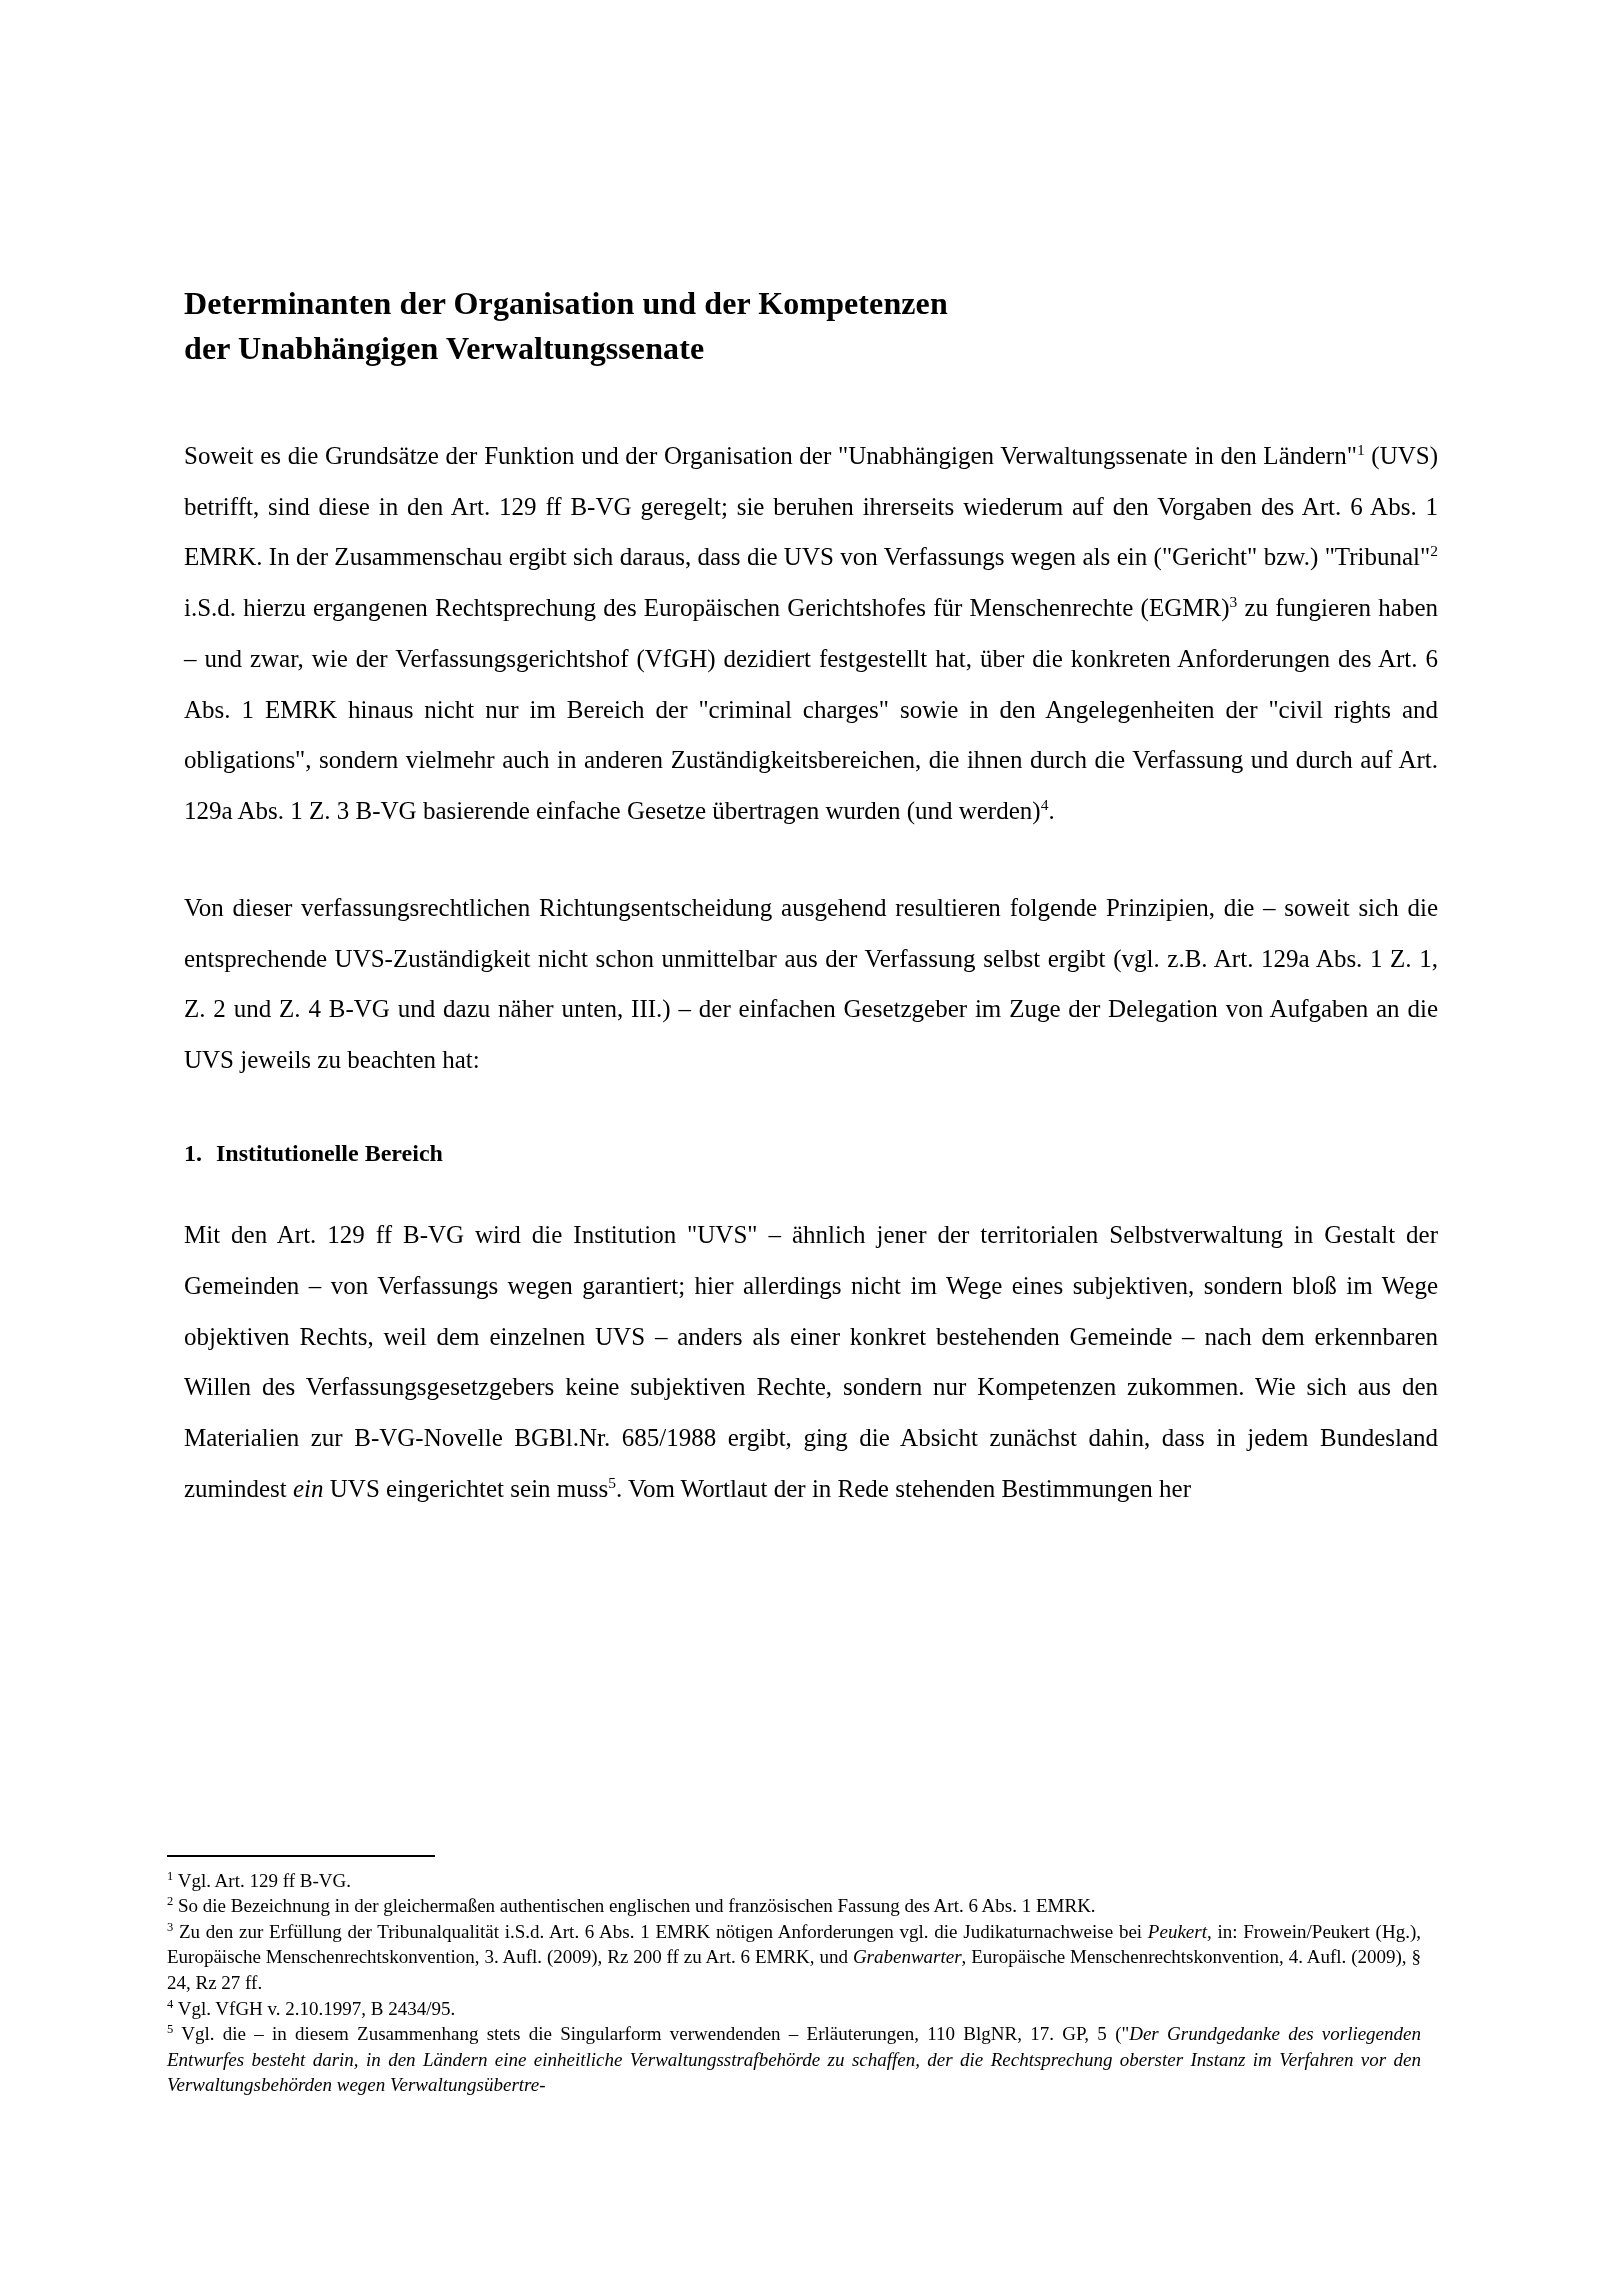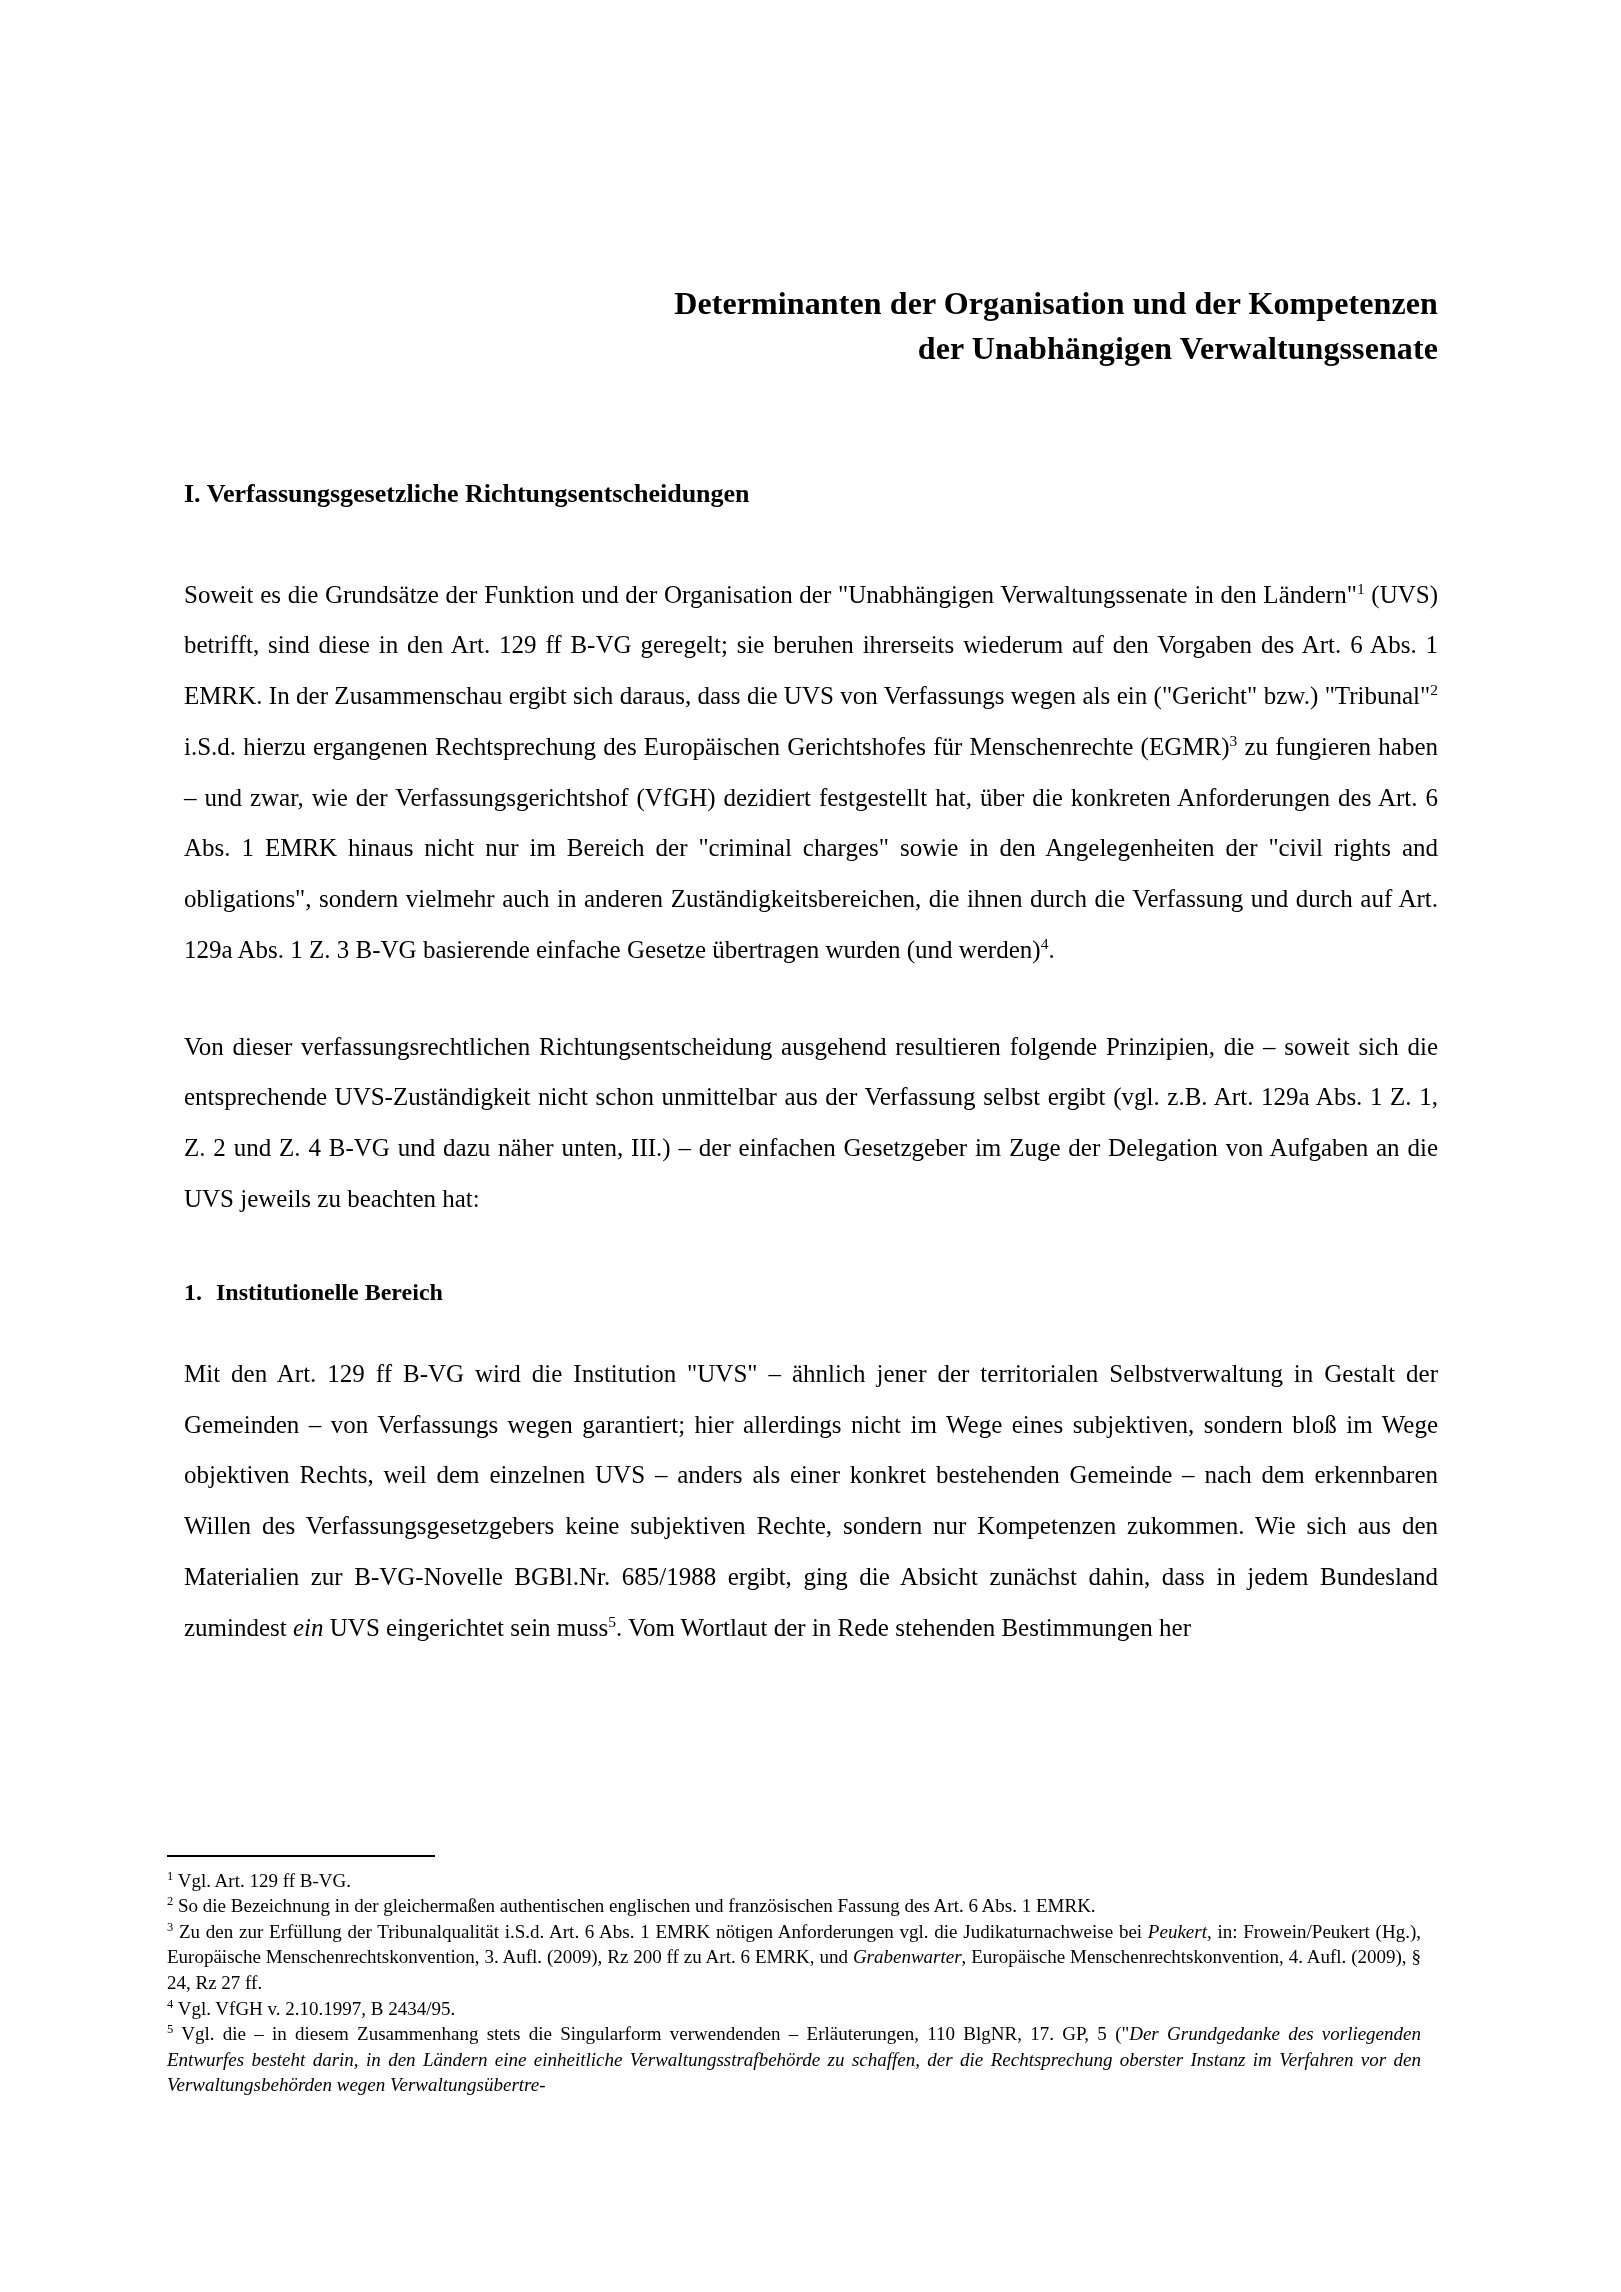--- a/index.html
+++ b/index.html
@@ -27,21 +27,21 @@
     width: 1254px;
   }
 
   
   .doc-title {
     margin: 0;
     padding-top: 281px;
     font-size: 32px;
     font-weight: bold;
     line-height: 1.42;
-    text-align: right;
+    text-align: left;
     letter-spacing: 0.1px;
   }
   .doc-title .tl {
     display: block;
   }
 
   
   .section-heading {
     margin: 0;
     padding-top: 105px;
@@ -113,21 +113,20 @@
 
 <div class="page">
 
   <div class="content">
 
     <h1 class="doc-title">
       <span class="tl">Determinanten der Organisation und der Kompetenzen</span>
       <span class="tl">der Unabhängigen Verwaltungssenate</span>
     </h1>
 
-    <h2 class="section-heading">I. Verfassungsgesetzliche Richtungsentscheidungen</h2>
 
     <p class="body-par first-par"><span>Soweit es die Grundsätze der Funktion und der Organisation der "Unabhängigen Verwaltungssenate in den Ländern"</span><sup>1</sup><span> (UVS) betrifft, sind diese in den Art. 129 ff B-VG geregelt; sie beruhen ihrerseits wiederum auf den Vorgaben des Art. 6 Abs. 1 EMRK. In der Zusammenschau ergibt sich daraus, dass die UVS von Verfassungs wegen als ein ("Gericht" bzw.) "Tribunal"</span><sup>2</sup><span> i.S.d. hierzu ergangenen Rechtsprechung des Europäischen Gerichtshofes für Menschenrechte (EGMR)</span><sup>3</sup><span> zu fungieren haben – und zwar, wie der Verfassungsgerichtshof (VfGH) dezidiert festgestellt hat, über die konkreten Anforderungen des Art. 6 Abs. 1 EMRK hinaus nicht nur im Bereich der "criminal charges" sowie in den Angelegenheiten der "civil rights and obligations", sondern vielmehr auch in anderen Zuständigkeitsbereichen, die ihnen durch die Verfassung und durch auf Art. 129a Abs. 1 Z. 3 B-VG basierende einfache Gesetze übertragen wurden (und werden)</span><sup>4</sup><span>.</span></p>
 
     <p class="body-par gap-par">Von dieser verfassungsrechtlichen Richtungsentscheidung ausgehend resultieren folgende Prinzipien, die – soweit sich die entsprechende UVS-Zuständigkeit nicht schon unmittelbar aus der Verfassung selbst ergibt (vgl. z.B. Art. 129a Abs. 1 Z. 1, Z. 2 und Z. 4 B-VG und dazu näher unten, III.) – der einfachen Gesetzgeber im Zuge der Delegation von Aufgaben an die UVS jeweils zu beachten hat:</p>
 
     <h3 class="sub-heading"><span class="num">1.</span><span>Institutionelle Bereich</span></h3>
 
     <p class="body-par after-sub"><span>Mit den Art. 129 ff B-VG wird die Institution "UVS" – ähnlich jener der territorialen Selbstverwaltung in Gestalt der Gemeinden – von Verfassungs wegen garantiert; hier allerdings nicht im Wege eines subjektiven, sondern bloß im Wege objektiven Rechts, weil dem einzelnen UVS – anders als einer konkret bestehenden Gemeinde – nach dem erkennbaren Willen des Verfassungsgesetzgebers keine subjektiven Rechte, sondern nur Kompetenzen zukommen. Wie sich aus den Materialien zur B-VG-Novelle BGBl.Nr. 685/1988 ergibt, ging die Absicht zunächst dahin, dass in jedem Bundesland zumindest </span><i>ein</i><span> UVS eingerichtet sein muss</span><sup>5</sup><span>. Vom Wortlaut der in Rede stehenden Bestimmungen her</span></p>
 
   </div>

